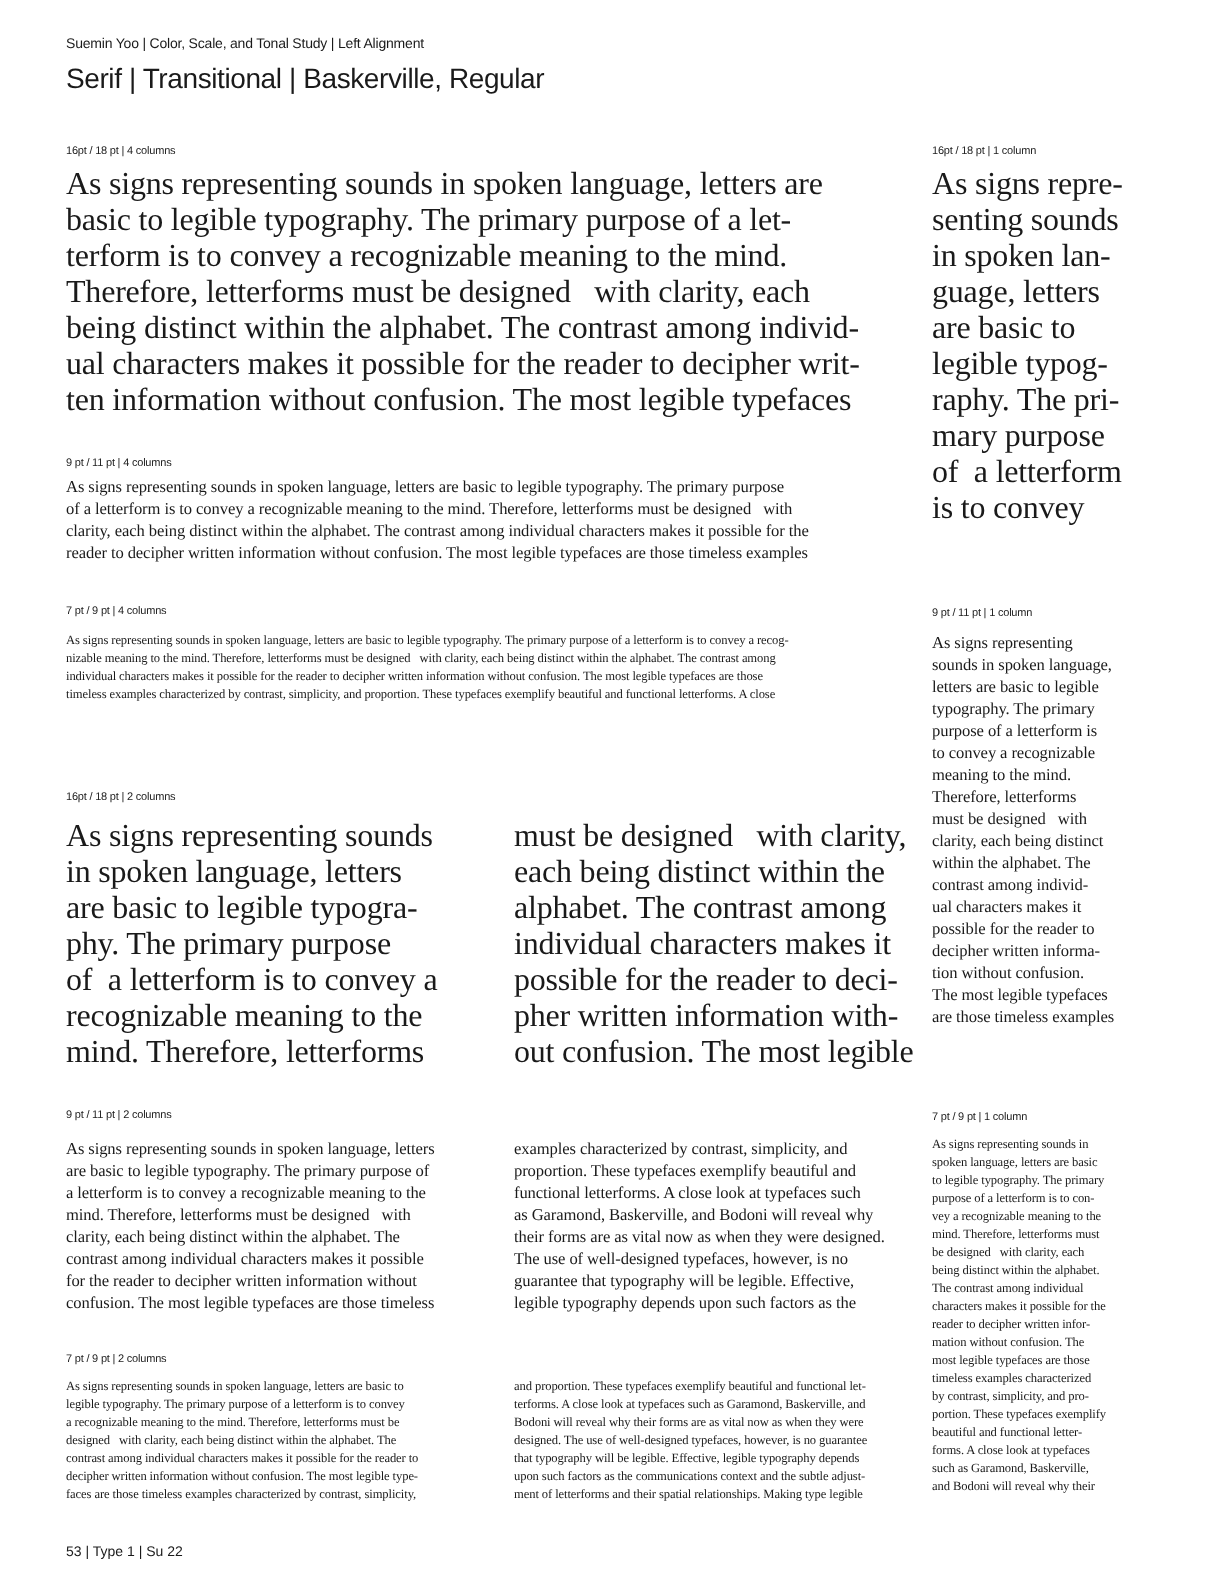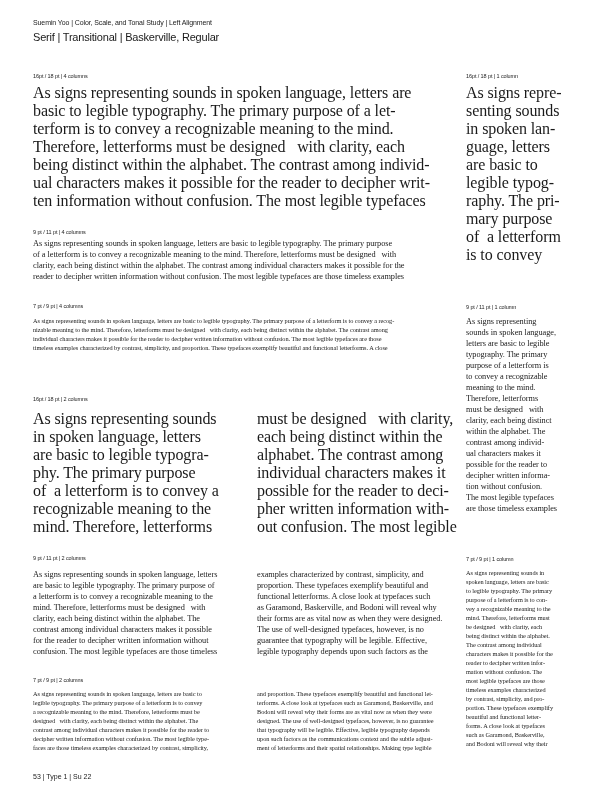--- a/index.html
+++ b/index.html
@@ -1,21 +1,21 @@
 <!DOCTYPE html>
 <html><head>
 <meta charset="utf-8">
 <style>
   html, body { margin: 0; padding: 0; background: #ffffff; }
   body { width: 612px; height: 792px; position: relative; overflow: hidden; color: #1a1a1a; }
   .sans { font-family: "Liberation Sans", sans-serif; }
   .serif { font-family: "Liberation Serif", serif; }
   .abs { position: absolute; }
   .header-small { left: 33px; top: 19px; font-size: 7px; letter-spacing: -0.1px; }
-  .header-big { left: 33px; top: 31px; font-size: 11px; letter-spacing: -0.2px; }
+  .header-big { left: 33px; top: 31px; font-size: 14px; letter-spacing: -0.2px; }
   .spec { font-size: 5.5px; color: #222; letter-spacing: -0.1px; white-space: nowrap; }
   .block { white-space: pre; }
   .block .ln { display: block; white-space: pre; }
   .t16 { font-size: 16px; line-height: 18px; letter-spacing: -0.1px; }
   .t9 { font-size: 8.3px; line-height: 11px; letter-spacing: -0.05px; }
   .t7 { font-size: 6.3px; line-height: 9px; letter-spacing: -0.05px; }
   .footer { left: 33px; bottom: 12px; font-size: 7px; }
 </style>
 </head>
 <body>

